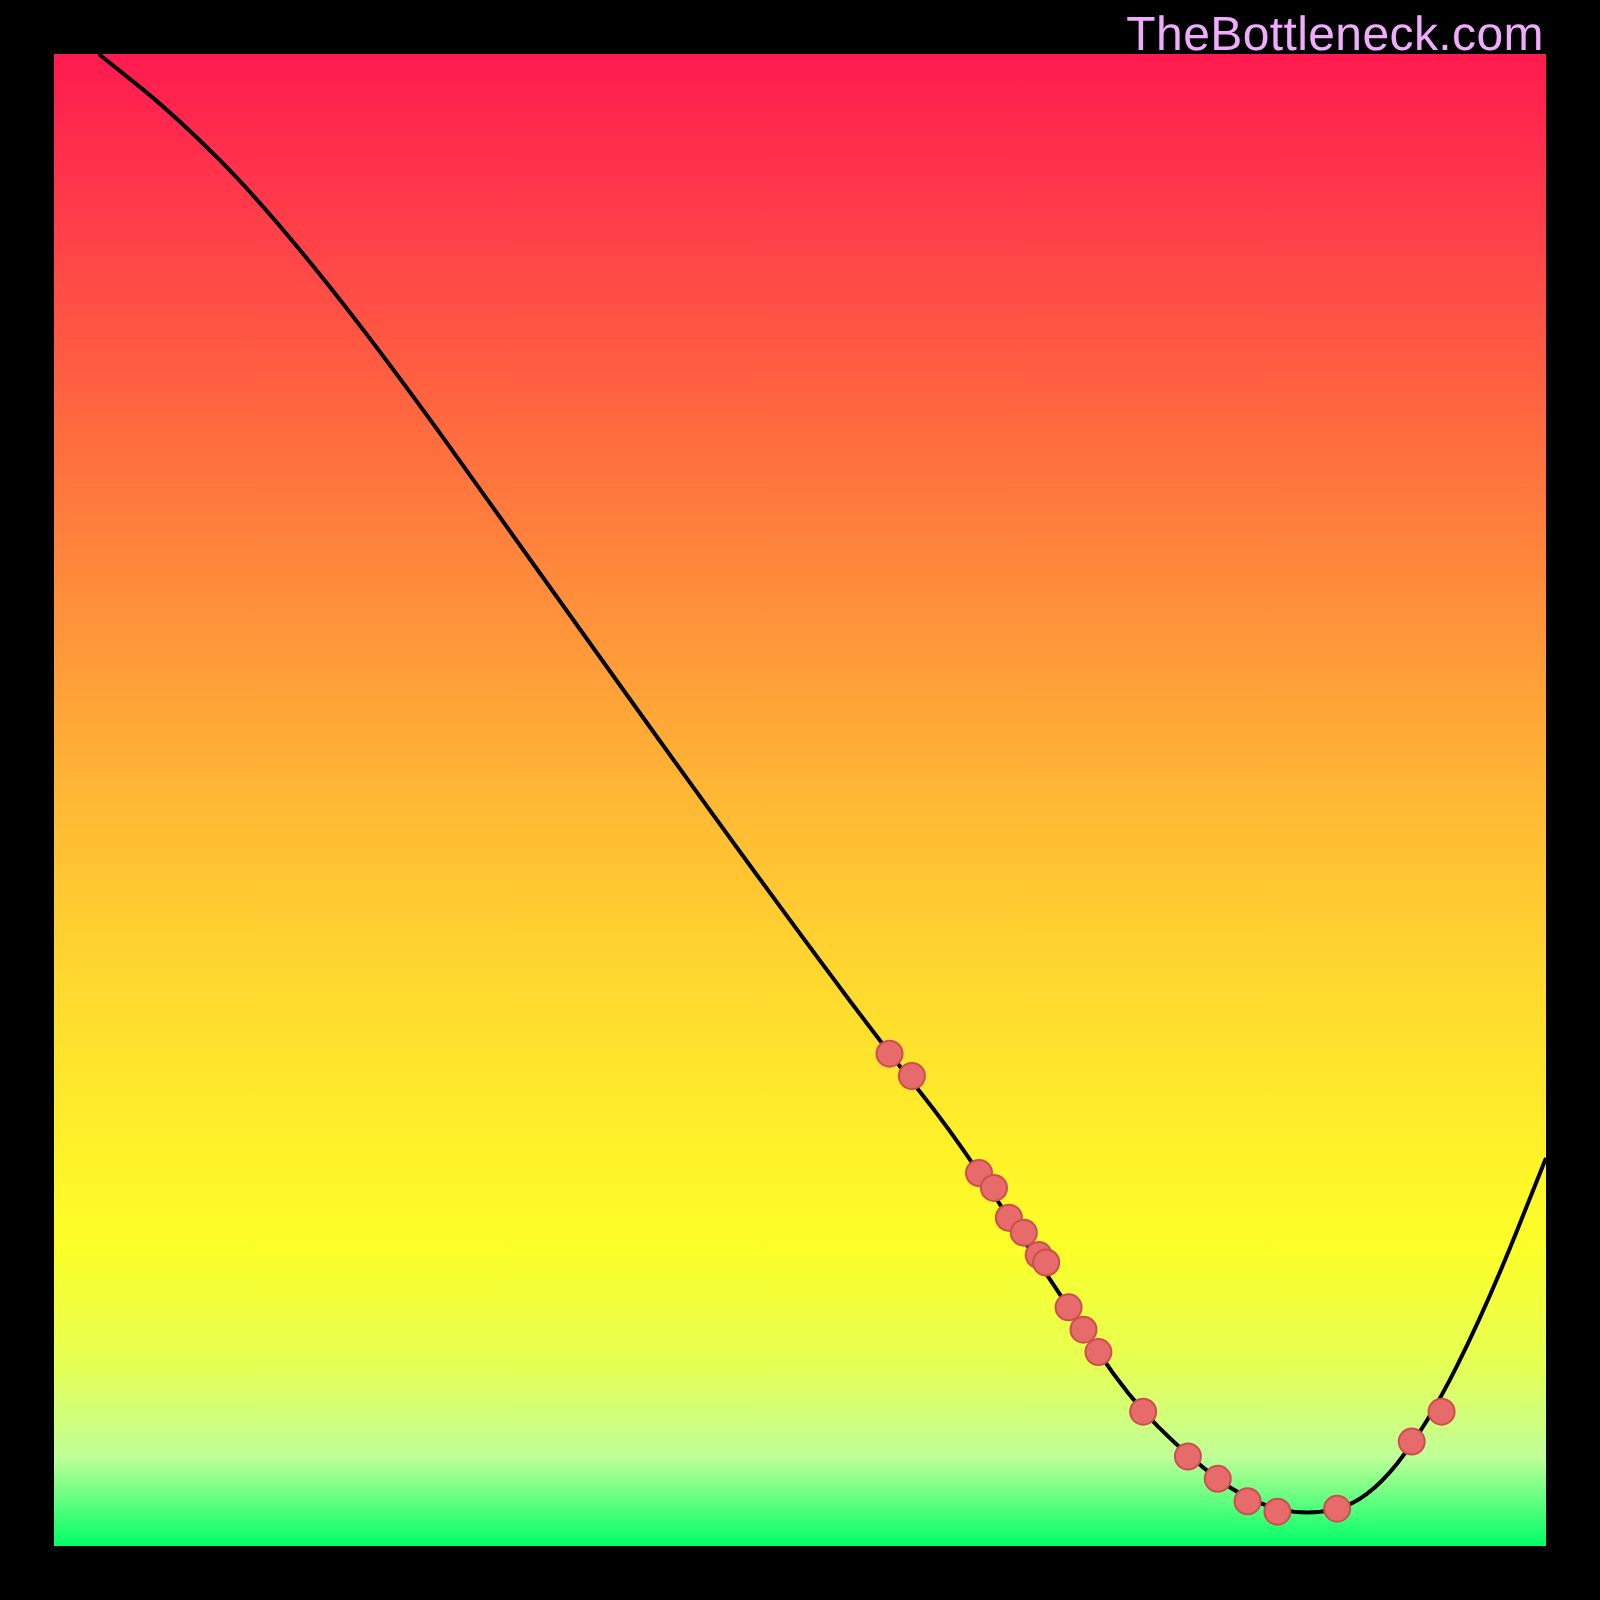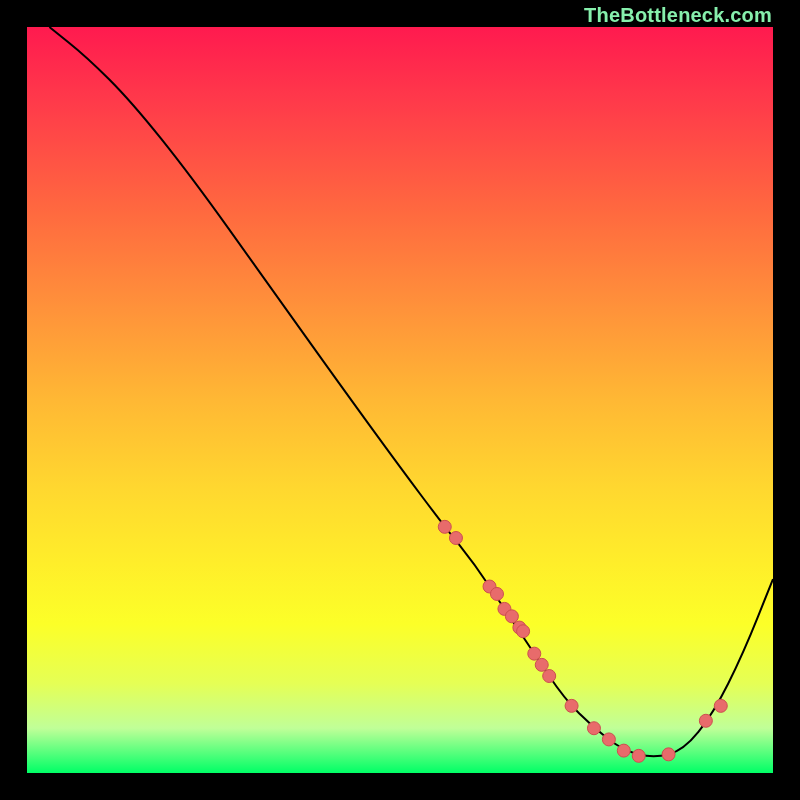--- a/index.html
+++ b/index.html
@@ -1,17 +1,17 @@
 <!DOCTYPE html>
 <html><head>
 <meta charset="utf-8">
 <style>
 html,body{margin:0;padding:0;width:800px;height:800px;background:#000;overflow:hidden;font-family:Arial,Helvetica,sans-serif}
 .frame{position:absolute;left:27px;top:27px;width:746px;height:746px;background:linear-gradient(to bottom,#ff1a4f 0%,#ff3a4a 10%,#ff6a3f 25%,#ff933a 38%,#ffb834 50%,#ffd82f 62%,#ffee2a 72%,#fcff28 80%,#e5ff55 88%,#c0ff98 94%,#00ff66 100%)}
-.watermark{position:absolute;top:4px;right:28px;color:#86efac;font-size:20px;font-weight:700;letter-spacing:.2px}
+.watermark{position:absolute;top:4px;right:28px;color:#f0abfc;font-size:24px;font-weight:400;letter-spacing:.2px}
 svg.plot{position:absolute;left:27px;top:27px;width:746px;height:746px;overflow:visible}
 .curve{fill:none;stroke:#000;stroke-width:2}
 .dot{fill:#e86b6b;stroke:#cc4f4f;stroke-width:1}
 </style>
 </head>
 <body>
 
 <div class="frame"></div>
 <div class="watermark">TheBottleneck.com</div>
 <svg class="plot" viewBox="0 0 746 746">

